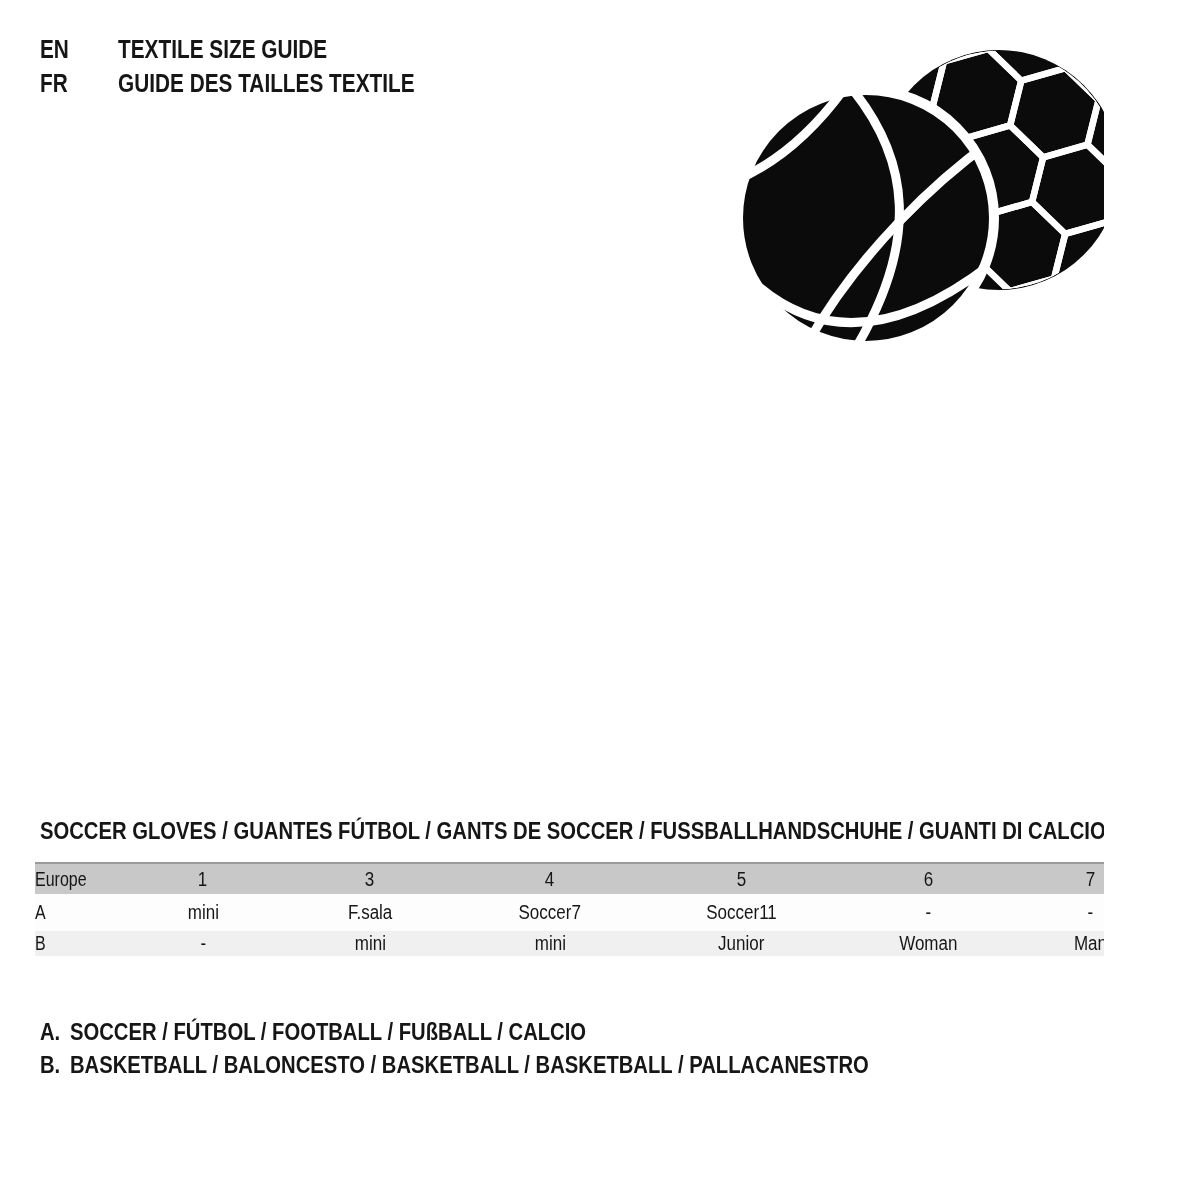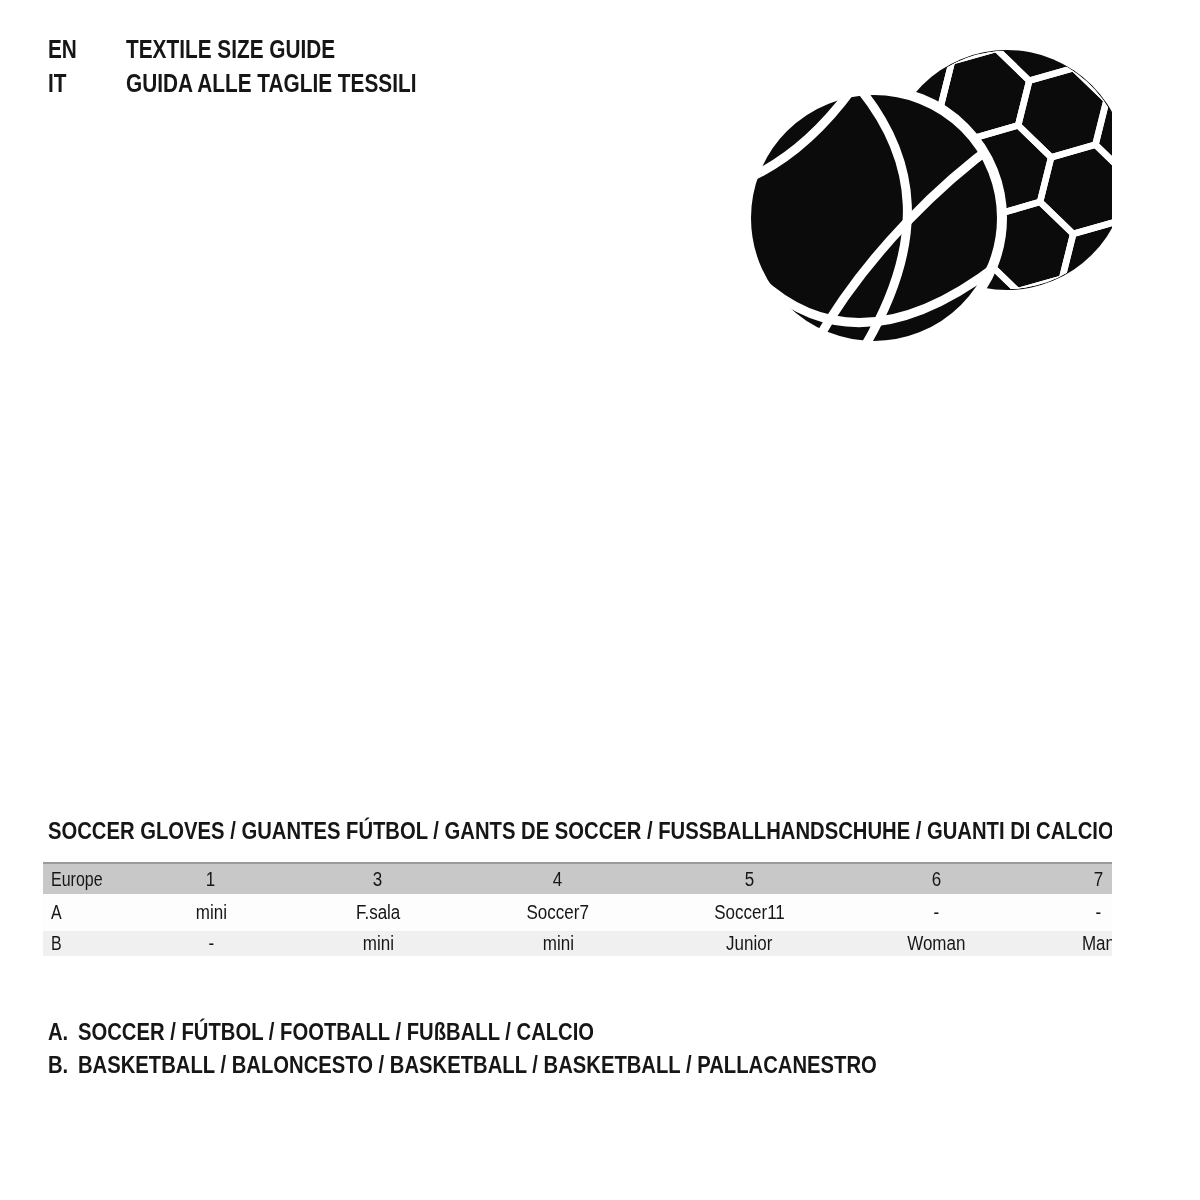--- a/index.html
+++ b/index.html
@@ -1,20 +1,19 @@
 <!DOCTYPE html>
 <html><head>
 <meta charset="utf-8">
 <style>
   html,body{margin:0;padding:0;background:#ffffff;}
   .canvas{
     position:relative; width:1104px; height:1200px; background:#ffffff;
     font-family:"Liberation Sans","DejaVu Sans",sans-serif; color:#161616;
     overflow:hidden;
-    margin-left:8px;
   }
   .cond{display:inline-block; transform:scaleX(0.80); transform-origin:0 50%; white-space:nowrap;}
   .condc{display:inline-block; transform:scaleX(0.85); transform-origin:50% 50%; white-space:nowrap;}
   .condw{display:inline-block; transform:scaleX(0.88); transform-origin:0 50%; white-space:nowrap;}
 
   
   .lang-list{position:absolute; left:40px; top:33px; font-weight:bold; font-size:26px; line-height:33.5px;}
   .lang-row{display:flex;}
   .lang-code{width:78px; flex:0 0 78px;}
 
@@ -24,40 +23,40 @@
   
   .table-title{position:absolute; left:40px; top:817px; font-weight:bold; font-size:23px; line-height:28px;}
 
   
   .size-table{position:absolute; left:35px; top:862px; width:1128px; font-size:20px;}
   .t-row{display:grid; grid-template-columns:7.7% 14.4% 15.2% 16.7% 17.2% 16.0% 12.8%; align-items:center;}
   .t-head{height:30px; background:#c8c8c8; border-top:2px solid #9a9a9a;}
   .t-a{height:37px; background:#fdfdfd;}
   .t-b{height:25px; background:#f0f0f0;}
   .cell{text-align:center; overflow:visible;}
-  .cell.first{text-align:left; padding-left:8px;}
+  .cell.first{text-align:left; }
 
   
   .legend{position:absolute; left:40px; top:1016px; font-weight:bold; font-size:23px; line-height:33.4px;}
   .legend-row{display:flex;}
   .legend-key{width:30px; flex:0 0 30px;}
 </style>
 </head>
 <body>
 
 <div class="canvas">
 
   <div class="lang-list">
     <div class="lang-row">
       <span class="lang-code"><span class="cond">EN</span></span>
       <span class="cond">TEXTILE SIZE GUIDE</span>
     </div>
     <div class="lang-row">
-      <span class="lang-code"><span class="cond">IT</span></span>
-      <span class="cond">GUIDA ALLE TAGLIE TESSILI</span>
+      <span class="lang-code"><span class="cond">FR</span></span>
+      <span class="cond">GUIDE DES TAILLES TEXTILE</span>
     </div>
   </div>
 
   <svg class="balls" viewBox="-6 0 391 310" xmlns="http://www.w3.org/2000/svg">
     <defs>
       <clipPath id="socClip">
           <circle cx="258" cy="128" r="119"></circle>
         </clipPath>
       <clipPath id="bbClip">
           <circle cx="125" cy="176" r="127"></circle>

